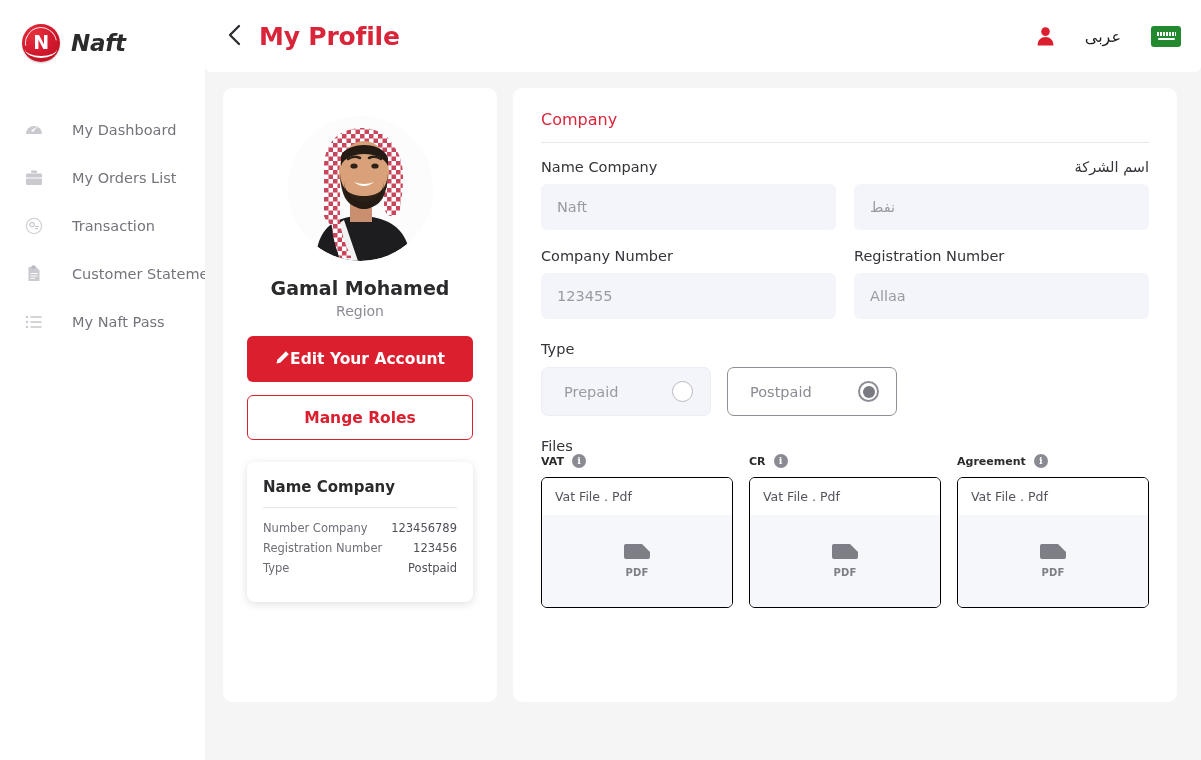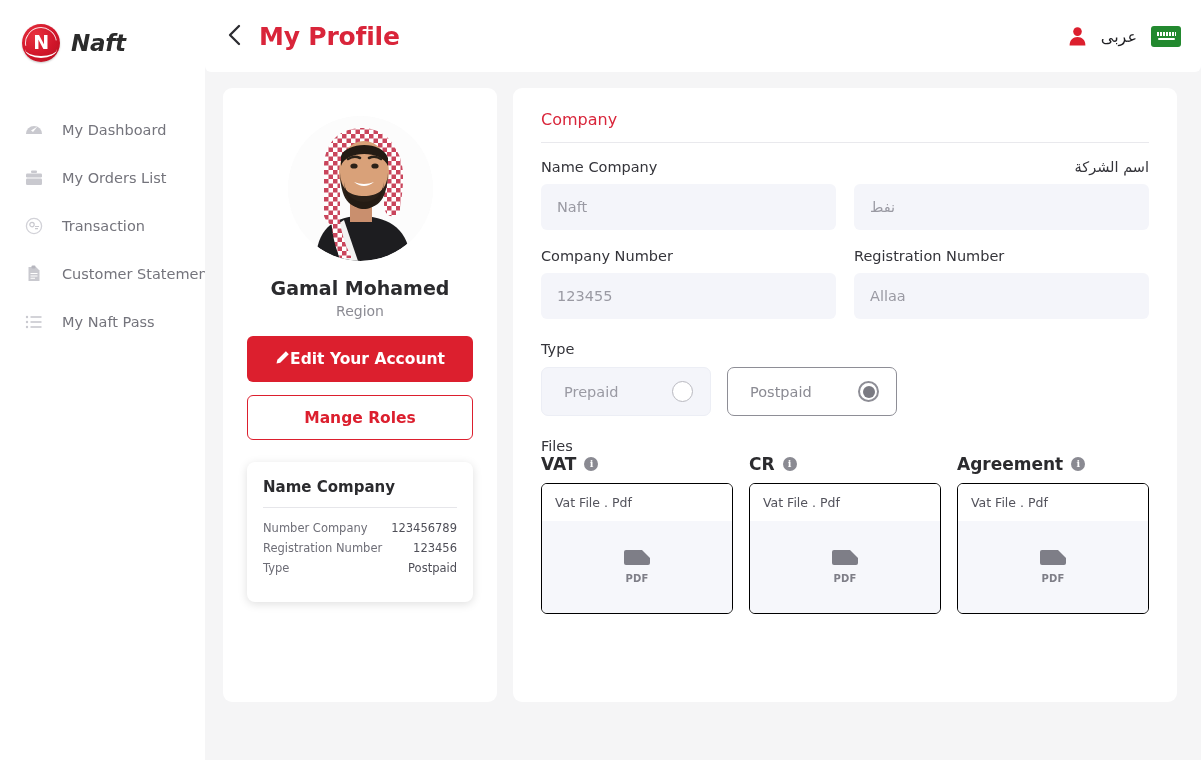--- a/index.html
+++ b/index.html
@@ -39,42 +39,42 @@
     border: 1.6px solid rgba(255,255,255,.85);
     border-bottom-color: transparent; border-right-color: transparent;
     transform: rotate(35deg); z-index: 1;
   }
   .brand-name {
     font-size: 23px; font-weight: bold; font-style: italic; color: #2b2b2b;
     letter-spacing: -.3px;
   }
 
   .nav-item {
-    display: flex; align-items: center; gap: 18px;
+    display: flex; align-items: center; gap: 28px;
     padding: 0 0 0 24px; height: 48px;
     color: #74747c; font-size: 14.5px;
     cursor: pointer;
   }
   .nav-item .ico { width: 20px; height: 20px; flex: 0 0 20px; display: flex; align-items: center; justify-content: center; }
   .nav-item .ico svg { display: block; }
   .nav-label { white-space: nowrap; }
 
   
   .main { flex: 1; height: 760px; display: flex; flex-direction: column; background: #f5f5f6; }
 
   .topbar {
     height: 72px; background: #fff;
     display: flex; align-items: center; justify-content: space-between;
     padding: 0 20px 0 18px;
     border-radius: 0 0 6px 6px;
   }
   .topbar-left { display: flex; align-items: flex-start; gap: 14px; }
   .back-chevron { width: 22px; height: 26px; display: flex; align-items: center; justify-content: center; cursor: pointer; }
   .page-title { color: #d9253a; font-size: 25px; font-weight: bold; letter-spacing: -.2px; }
-  .topbar-right { display: flex; align-items: center; gap: 14px; }
+  .topbar-right { display: flex; align-items: center; gap: 30px; }
   .user-ico { cursor: pointer; display: flex; }
   .lang-text { font-size: 16px; color: #1f1f23; direction: rtl; cursor: pointer; }
   .flag {
     width: 30px; height: 21px; border-radius: 3px; background: #22892f;
     display: flex; flex-direction: column; align-items: center; justify-content: center; gap: 2px;
     cursor: pointer; overflow: hidden;
   }
   .flag .script { width: 19px; height: 4px; background: repeating-linear-gradient(90deg,#fff 0 1.6px, transparent 1.6px 3px); }
   .flag .sword { width: 17px; height: 1.6px; background: #fff; border-radius: 1px; }
 
@@ -149,21 +149,21 @@
   .radio { width: 21px; height: 21px; border-radius: 50%; border: 1.6px solid #b9b9c0; background: #fff; }
   .radio.on { border: 2px solid #8e8e96; background: #fff; position: relative; }
   .radio.on::after {
     content: ""; position: absolute; inset: 2.5px; border-radius: 50%; background: #7a7a82;
   }
 
   .files-label { font-size: 14.5px; color: #34343a; }
   .files-row { display: grid; grid-template-columns: 1fr 1fr 1fr; gap: 16px; }
   .file-col {}
   .file-head { display: flex; align-items: center; gap: 8px; margin-bottom: 9px; }
-  .file-title { font-size: 17px; font-weight: bold; color: #2b2b2e; }
+  .file-title { font-size: 11px; font-weight: bold; color: #2b2b2e; }
   .info-icon {
     width: 14px; height: 14px; border-radius: 50%; background: #8a8a92;
     color: #fff; font-size: 9.5px; font-weight: bold; line-height: 14px;
     text-align: center; font-family: "DejaVu Serif", serif; cursor: pointer;
   }
   .file-card { border: 1px solid #000000; border-radius: 6px; overflow: hidden; }
   .file-name { background: #fff; padding: 11px 13px; font-size: 12.5px; color: #53535c; }
   .file-preview {
     background: #f6f7fb; height: 92px; display: flex; align-items: center; justify-content: center;
   }

